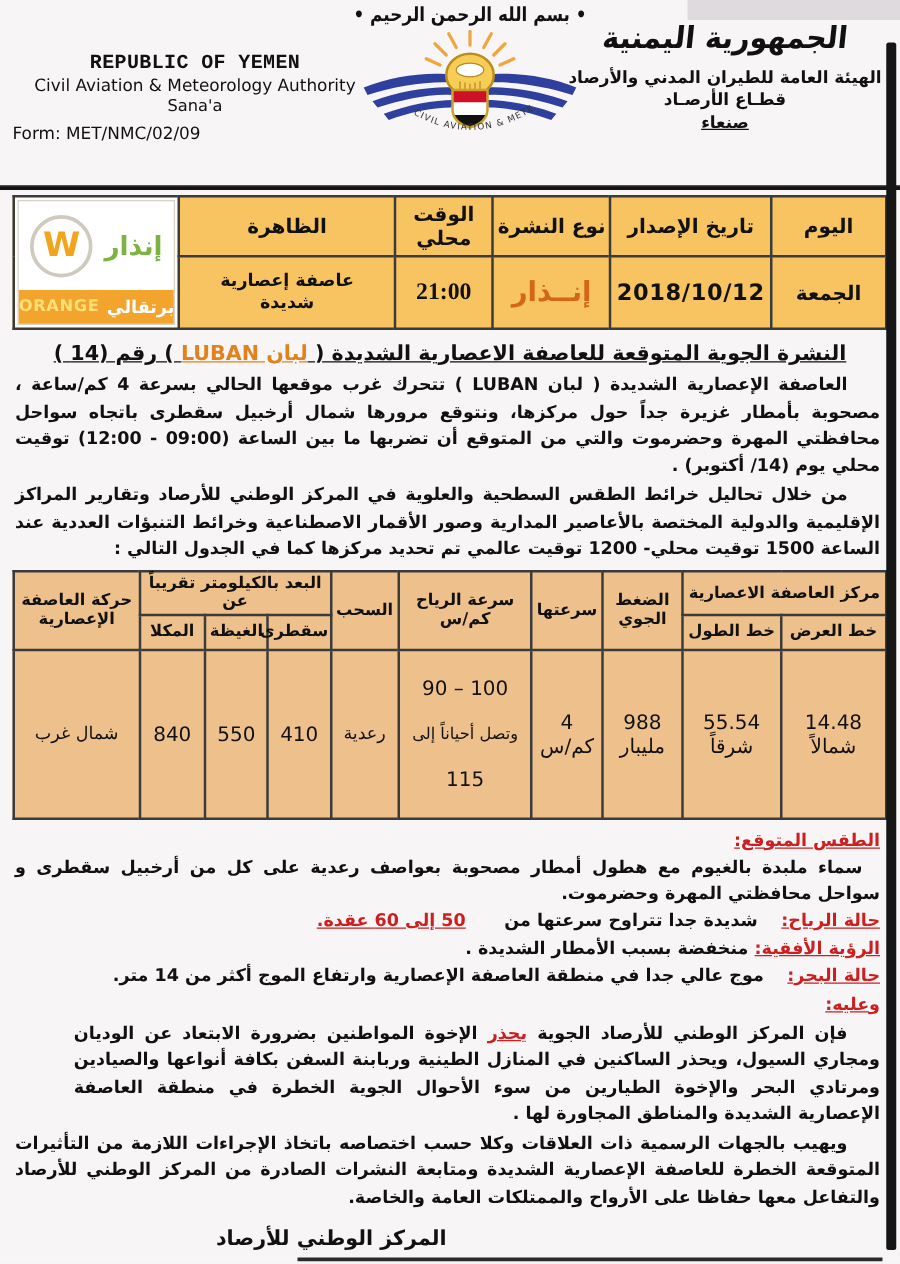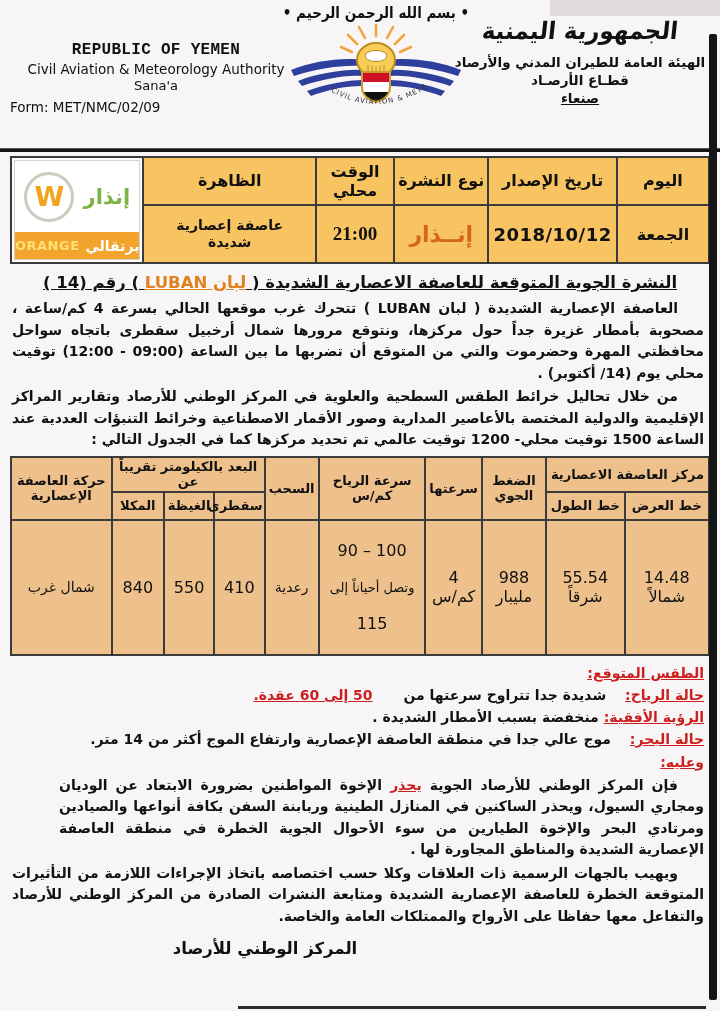--- a/index.html
+++ b/index.html
@@ -268,20 +268,21 @@
       <td>410</td>
       <td>550</td>
       <td>840</td>
       <td class="small">شمال غرب</td>
     </tr>
   </tbody>
     </table>
 
   <div class="sections">
     <div class="sec-label red-u">الطقس المتوقع:</div>
+    <div class="sec-text">سماء ملبدة بالغيوم مع هطول أمطار مصحوبة بعواصف رعدية على كل من أرخبيل سقطرى و سواحل محافظتي المهرة وحضرموت.</div>
     <div class="sec-line">
       <span class="red-u">حالة الرياح:</span>
       <span class="gap-start">شديدة جدا تتراوح سرعتها من</span>
       <span class="red-u gap-big">50 إلى 60 عقدة.</span>
     </div>
     <div class="sec-line">
       <span class="red-u">الرؤية الأفقية:</span>
       <span>منخفضة بسبب الأمطار الشديدة .</span>
     </div>
     <div class="sec-line">

